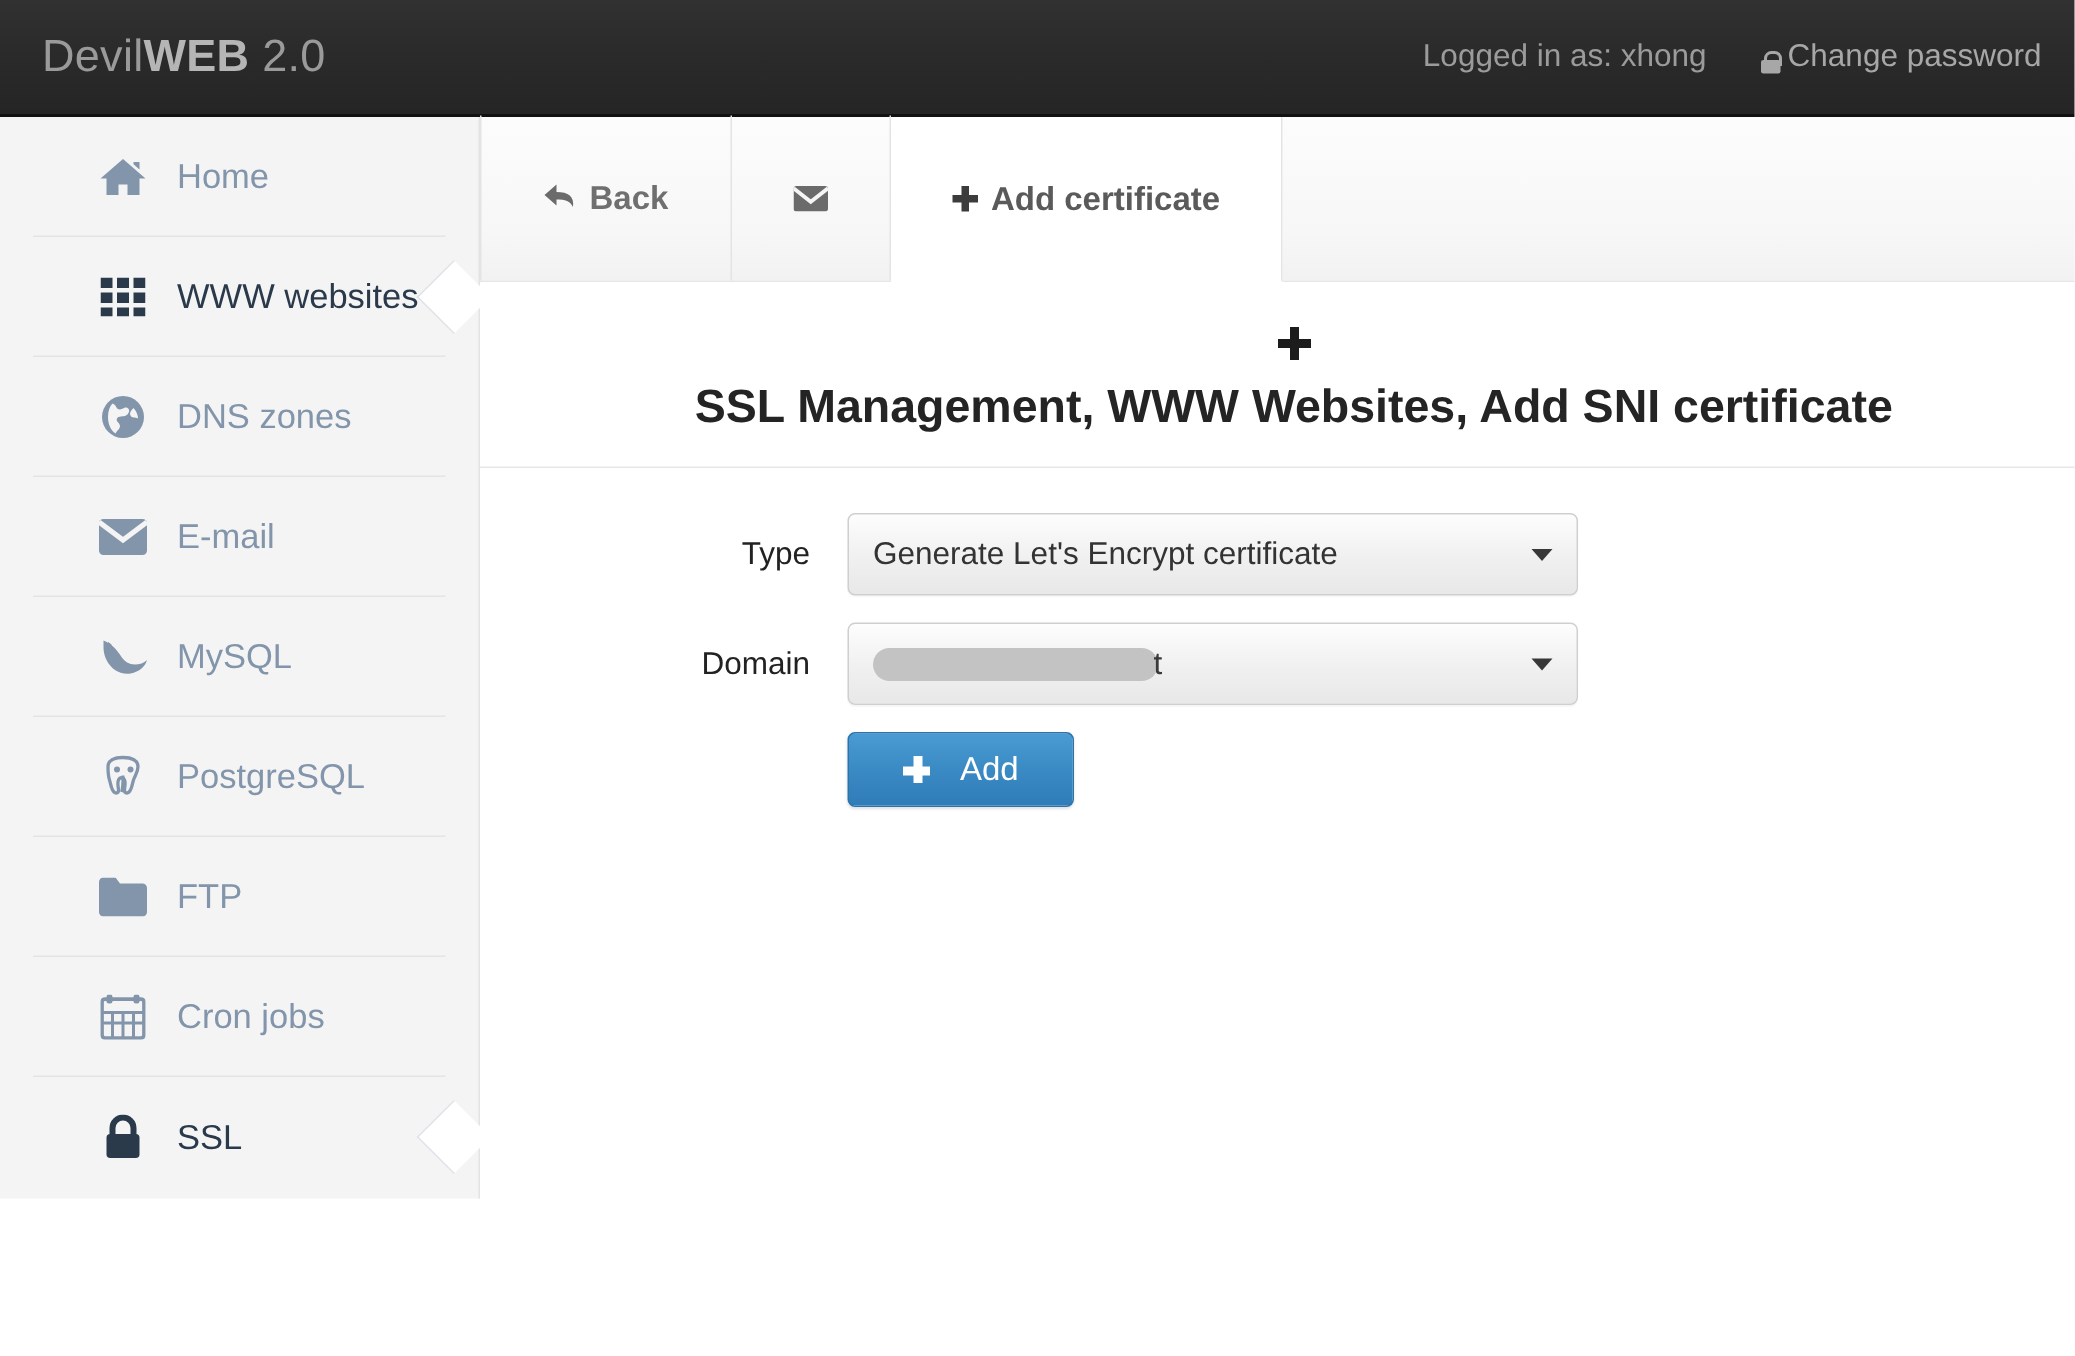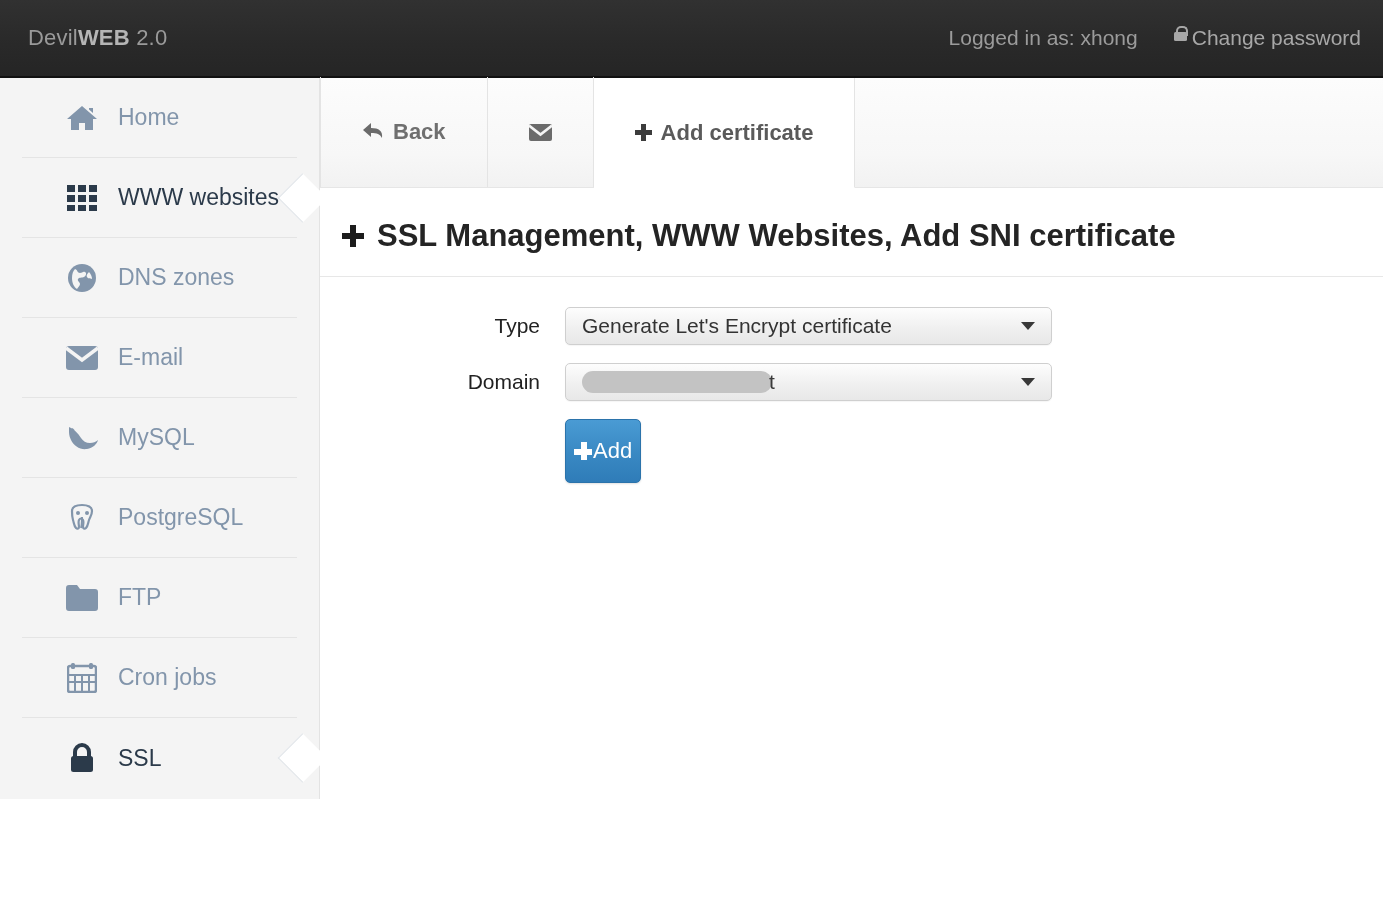--- a/index.html
+++ b/index.html
@@ -13,42 +13,42 @@
   
   .topbar {
     position: absolute; top: 0; left: 0;
     width: 1383px; height: 78px;
     background: linear-gradient(to bottom, #313131 0%, #2a2a2a 50%, #252525 100%);
     border-bottom: 2px solid #111;
     display: flex; align-items: center;
   }
   .brand {
     margin-left: 28px;
-    font-size: 22px;
+    font-size: 30px;
     color: #9a9a9a;
     letter-spacing: 0.2px;
     font-weight: 400;
     white-space: nowrap;
   }
   .brand .bold { font-weight: 700; color: #b5b5b5; }
   .topbar-right {
     margin-left: auto;
     margin-right: 22px;
     display: flex; align-items: center;
     gap: 36px;
   }
   .logged-in {
     font-size: 21px;
     color: #9b9b9b;
     white-space: nowrap;
   }
   .change-pass {
     font-size: 21px;
     color: #a7a7a7;
-    display: flex; align-items: flex-start; gap: 5px;
+    display: flex; align-items: flex-end; gap: 5px;
     white-space: nowrap;
     cursor: pointer;
   }
   .lock-glyph {
     display: inline-block;
     width: 13px; height: 15px;
     position: relative;
     margin-bottom: 1px;
   }
   .lock-glyph::before {
@@ -161,40 +161,41 @@
 
   
   .content { padding: 0; }
   .page-title {
     display: flex; align-items: center; gap: 13px;
     font-size: 31px; font-weight: 700;
     color: #242424;
     padding: 30px 0 22px 22px;
     border-bottom: 1px solid #e7e7e7;
     white-space: nowrap;
+    flex-direction: column;
   }
   .page-title .plus-glyph { width: 22px; height: 22px; flex: 0 0 22px; }
   .page-title .plus-glyph::before { left: 8px; top: 0; width: 6px; height: 22px; background: #1c1c1c; }
   .page-title .plus-glyph::after  { left: 0; top: 8px; width: 22px; height: 6px; background: #1c1c1c; }
 
   .form { padding-top: 30px; }
   .form-row {
     display: flex; align-items: center;
     margin-bottom: 18px;
   }
   .form-label {
     width: 245px;
     text-align: right;
     padding-right: 25px;
     font-size: 21px; font-weight: 400;
     color: #222;
   }
   .select-box {
     position: relative;
-    width: 487px; height: 38px;
+    width: 487px; height: 55px;
     background: linear-gradient(to bottom, #fdfdfd 0%, #f0f0f0 55%, #e8e8e8 100%);
     border: 1px solid #cfcfcf;
     border-radius: 5px;
     display: flex; align-items: center;
     padding: 0 34px 0 16px;
     font-size: 21px;
     color: #333;
     cursor: pointer;
     box-shadow: 0 1px 1px rgba(0,0,0,0.04);
     white-space: nowrap;
@@ -213,23 +214,23 @@
     width: 190px; height: 22px;
     background: #c3c3c3;
     border-radius: 11px;
     vertical-align: middle;
   }
   .redacted-tail { color: #3a3a3a; font-size: 21px; margin-left: -3px; }
 
   .btn-row { display: flex; }
   .btn-spacer { width: 245px; padding-right: 25px; }
   .btn-add {
-    display: inline-flex; align-items: center; gap: 1px;
-    padding: 0 8px;
-    height: 64px;
+    display: inline-flex; align-items: center; gap: 20px;
+    padding: 0 36px;
+    height: 50px;
     background: linear-gradient(to bottom, #4a9bd4 0%, #3a8ac4 50%, #2f7cb8 100%);
     border: 1px solid #2b73ab;
     border-radius: 5px;
     color: #ffffff;
     font-size: 22px;
     cursor: pointer;
     box-shadow: 0 1px 2px rgba(0,0,0,0.12);
   }
   .btn-add .plus-glyph { width: 18px; height: 18px; }
   .btn-add .plus-glyph::before { left: 6.5px; top: 0; width: 6px; height: 18px; background: #fff; }

